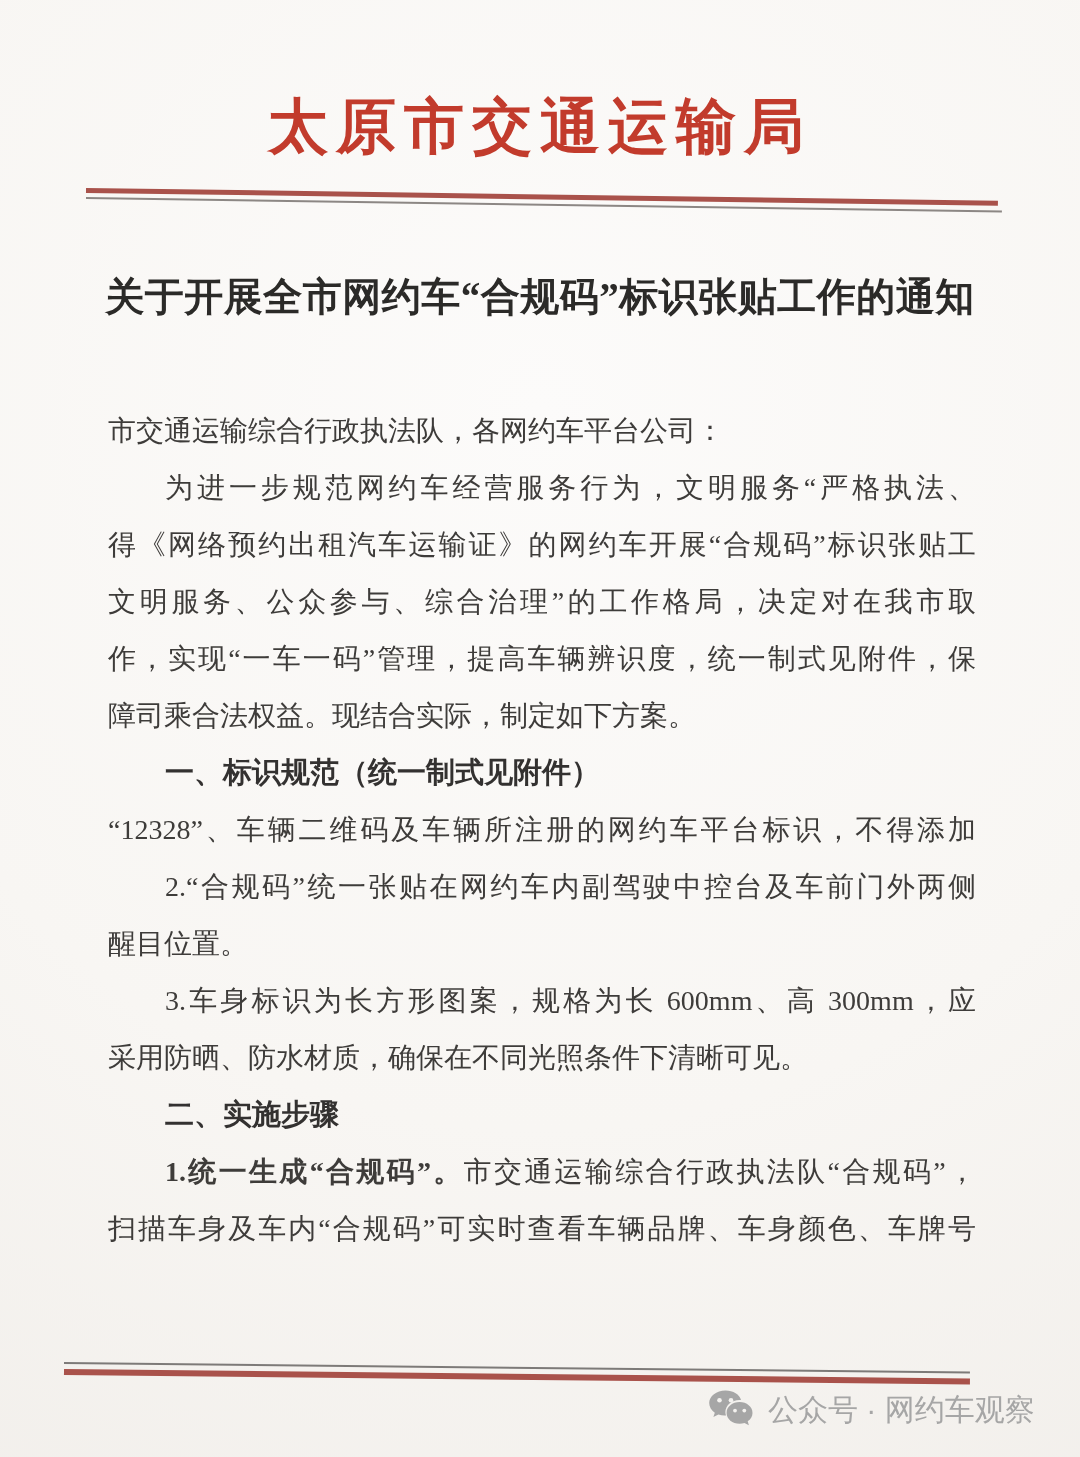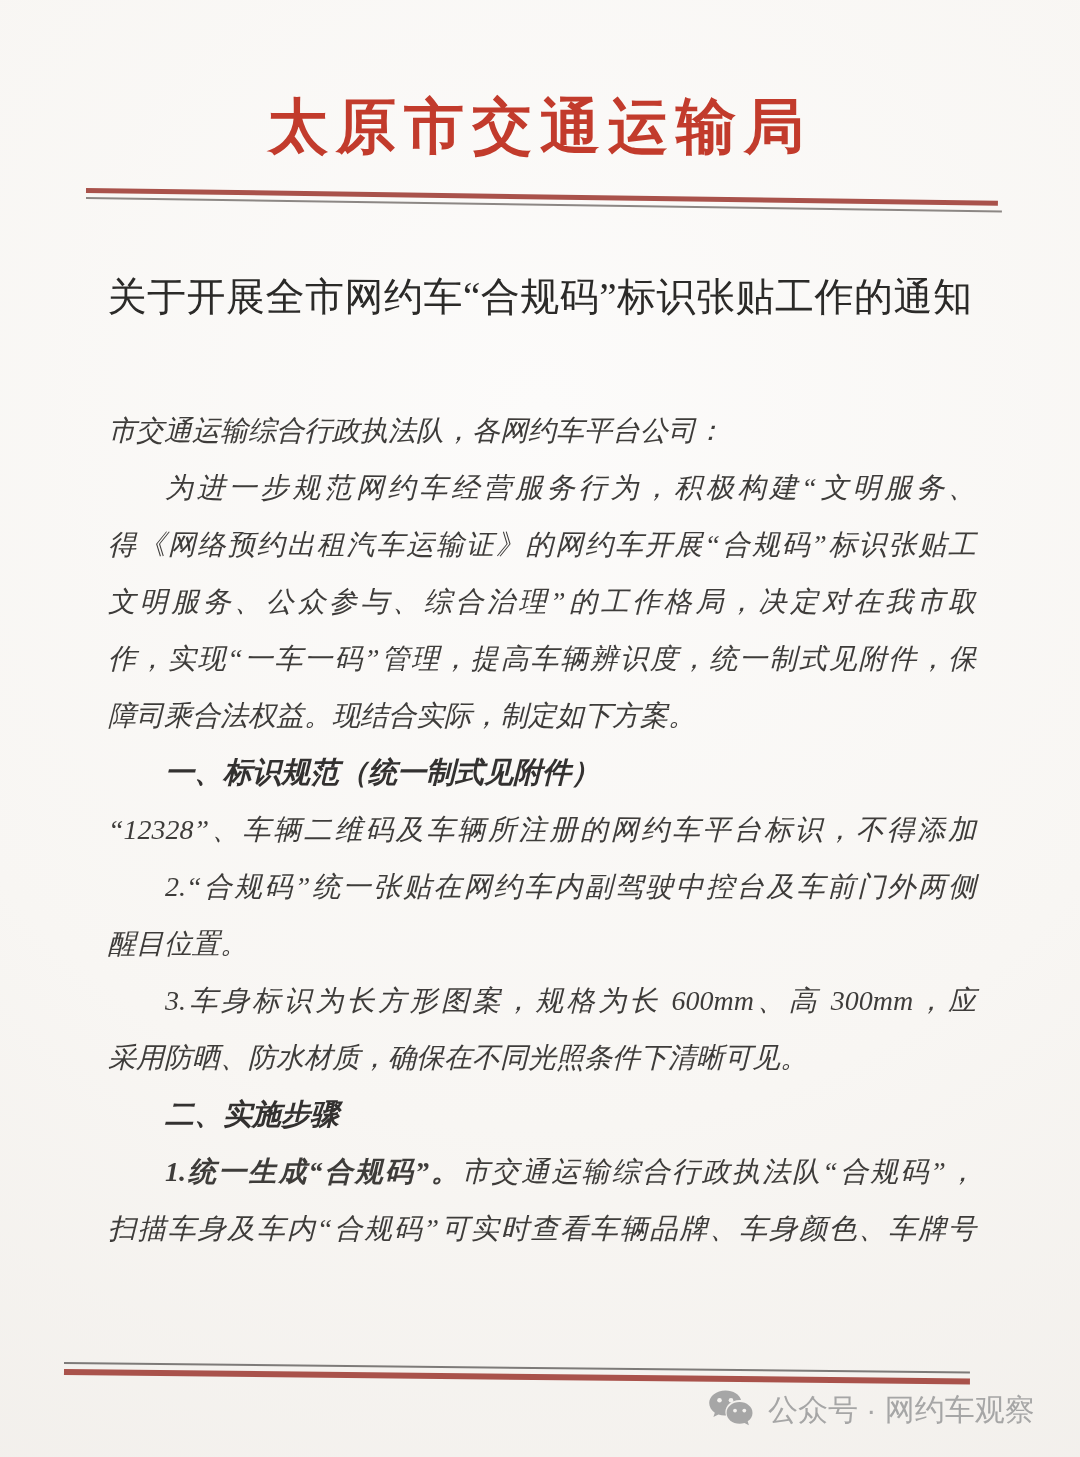--- a/index.html
+++ b/index.html
@@ -24,35 +24,34 @@
   }
   .rule{position:absolute;transform-origin:left center;}
   .rule-red-top{left:86px;top:188px;width:912px;height:5px;background:var(--rule_red,#a9524b);transform:rotate(0.8deg);}
   .rule-thin-top{left:86px;top:197px;width:916px;height:2px;background:var(--rule_gray,#8c8784);transform:rotate(0.85deg);}
   
   .title{
     position:absolute;top:268px;left:0;width:100%;
     margin:0;
     text-align:center;
     font-size:39px;line-height:57px;
-    font-weight:400;
+    font-weight:700;
     color:#2b2a28;
     letter-spacing:0.5px;
     white-space:nowrap;
   }
   
   .doc-body{
     position:absolute;left:108px;top:402px;width:868px;
   }
   .ln{
     height:57px;line-height:57px;
     font-size:28px;
     white-space:normal;
     overflow:visible;
-    font-style:italic;
   }
   .ind{text-indent:57px;}
   .just{text-align:justify;text-align-last:justify;text-justify:inter-character;}
   .hd{font-weight:700;font-size:29px;color:#333130;}
   .lead{font-weight:700;}
   
   .rule-thin-bottom{left:64px;top:1362px;width:906px;height:2px;background:#7d7a78;transform:rotate(0.6deg);}
   .rule-red-bottom{left:64px;top:1369px;width:906px;height:6px;background:var(--rule_red,#b24a42);transform:rotate(0.6deg);}
   
   .footer{
@@ -72,21 +71,21 @@
 <div class="page">
 
   <div class="agency">太原市交通运输局</div>
   <div class="rule rule-red-top"></div>
   <div class="rule rule-thin-top"></div>
 
   <h1 class="title">关于开展全市网约车“合规码”标识张贴工作的通知</h1>
 
   <div class="doc-body">
     <div class="ln">市交通运输综合行政执法队，各网约车平台公司：</div>
-    <div class="ln ind just">为进一步规范网约车经营服务行为，积极构建“文明服务、</div>
+    <div class="ln ind just">为进一步规范网约车经营服务行为，文明服务“严格执法、</div>
     <div class="ln just">得《网络预约出租汽车运输证》的网约车开展“合规码”标识张贴工</div>
     <div class="ln just">文明服务、公众参与、综合治理”的工作格局，决定对在我市取</div>
     <div class="ln just">作，实现“一车一码”管理，提高车辆辨识度，统一制式见附件，保</div>
     <div class="ln">障司乘合法权益。现结合实际，制定如下方案。</div>
     <div class="ln ind hd">一、标识规范（统一制式见附件）</div>
     <div class="ln just">“12328”、车辆二维码及车辆所注册的网约车平台标识，不得添加</div>
     <div class="ln ind just">2.“合规码”统一张贴在网约车内副驾驶中控台及车前门外两侧</div>
     <div class="ln">醒目位置。</div>
     <div class="ln ind just">3.车身标识为长方形图案，规格为长 600mm、高 300mm，应</div>
     <div class="ln">采用防晒、防水材质，确保在不同光照条件下清晰可见。</div>

